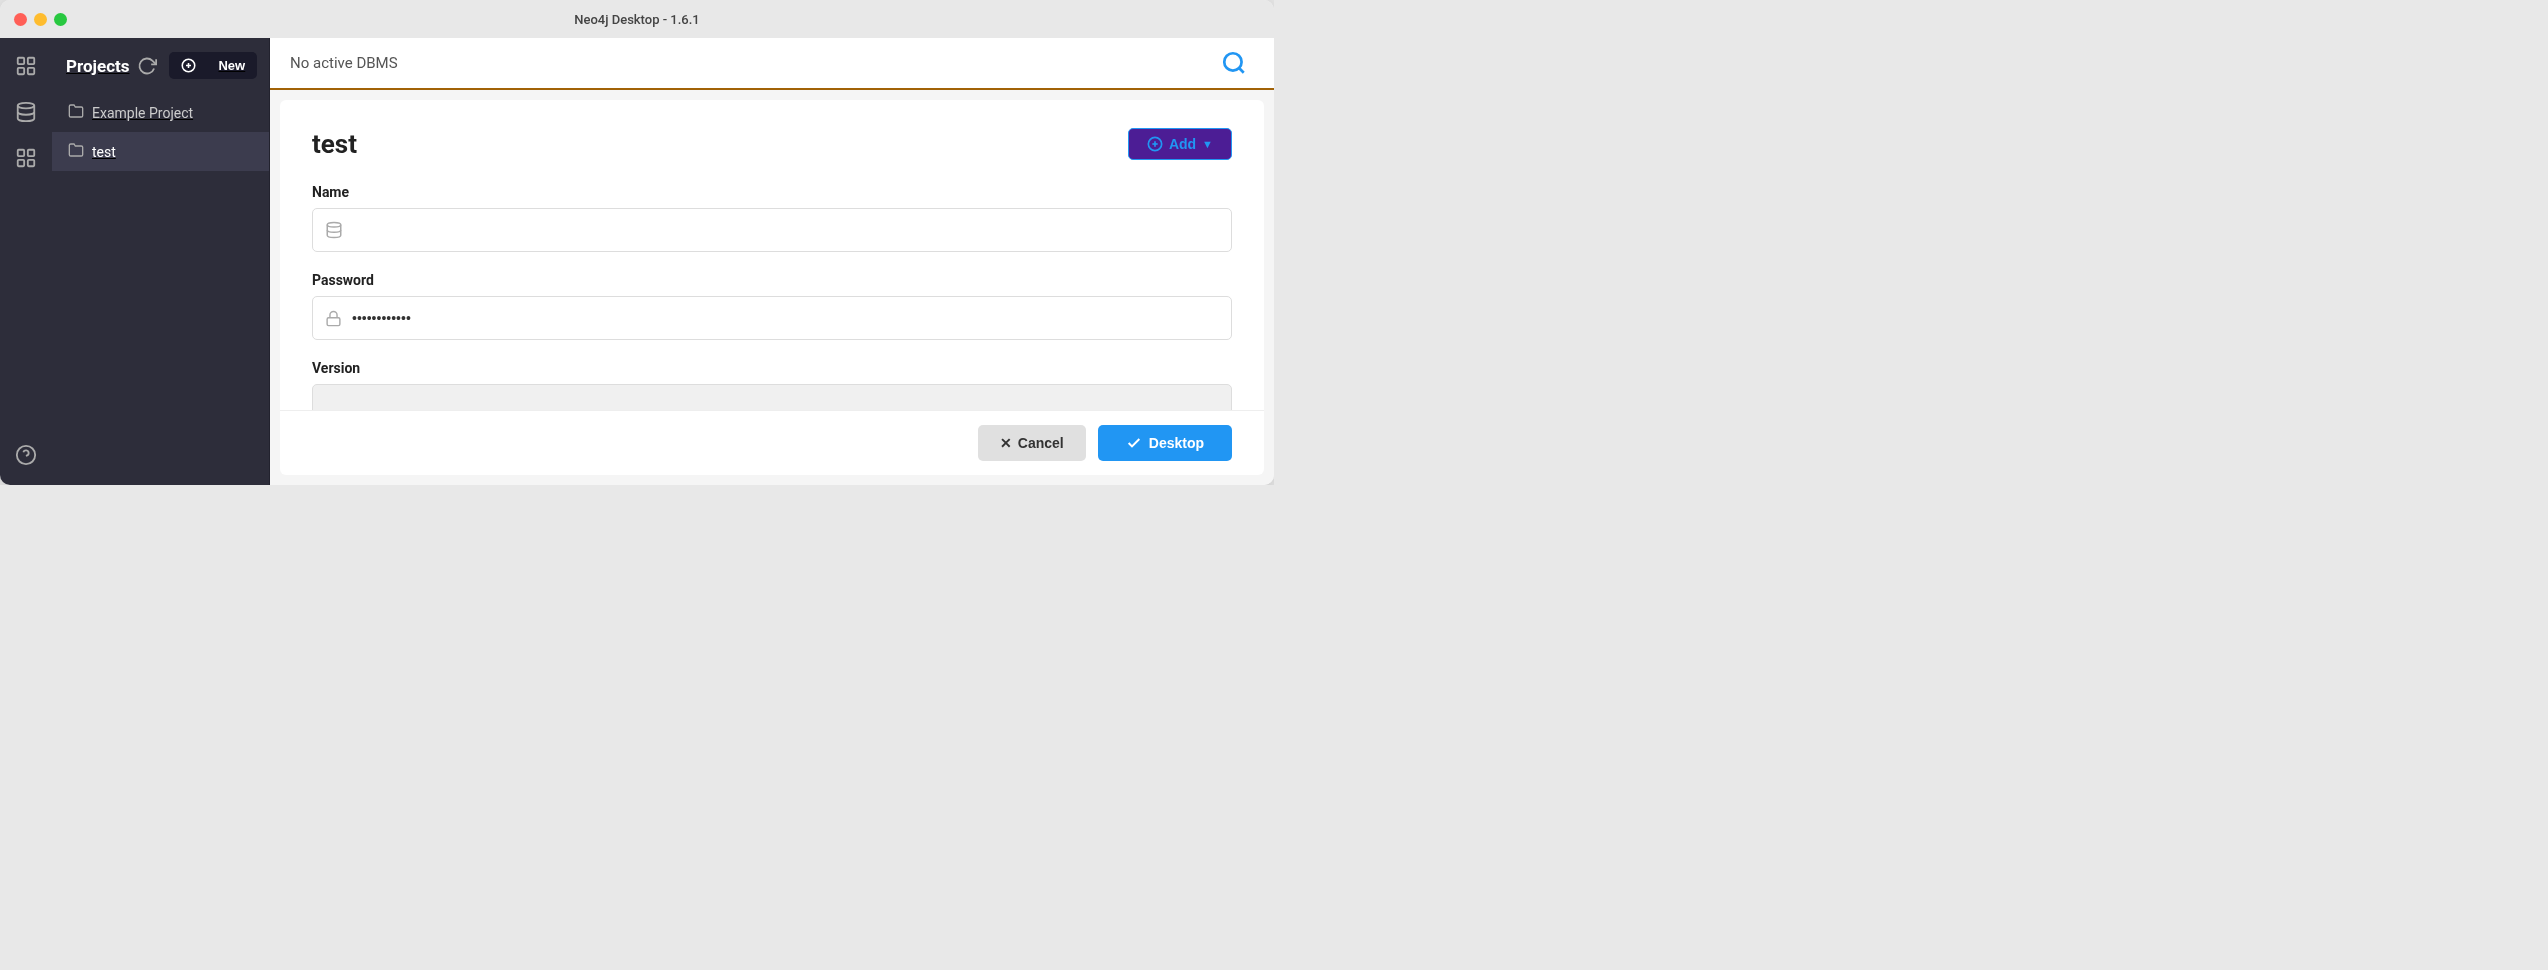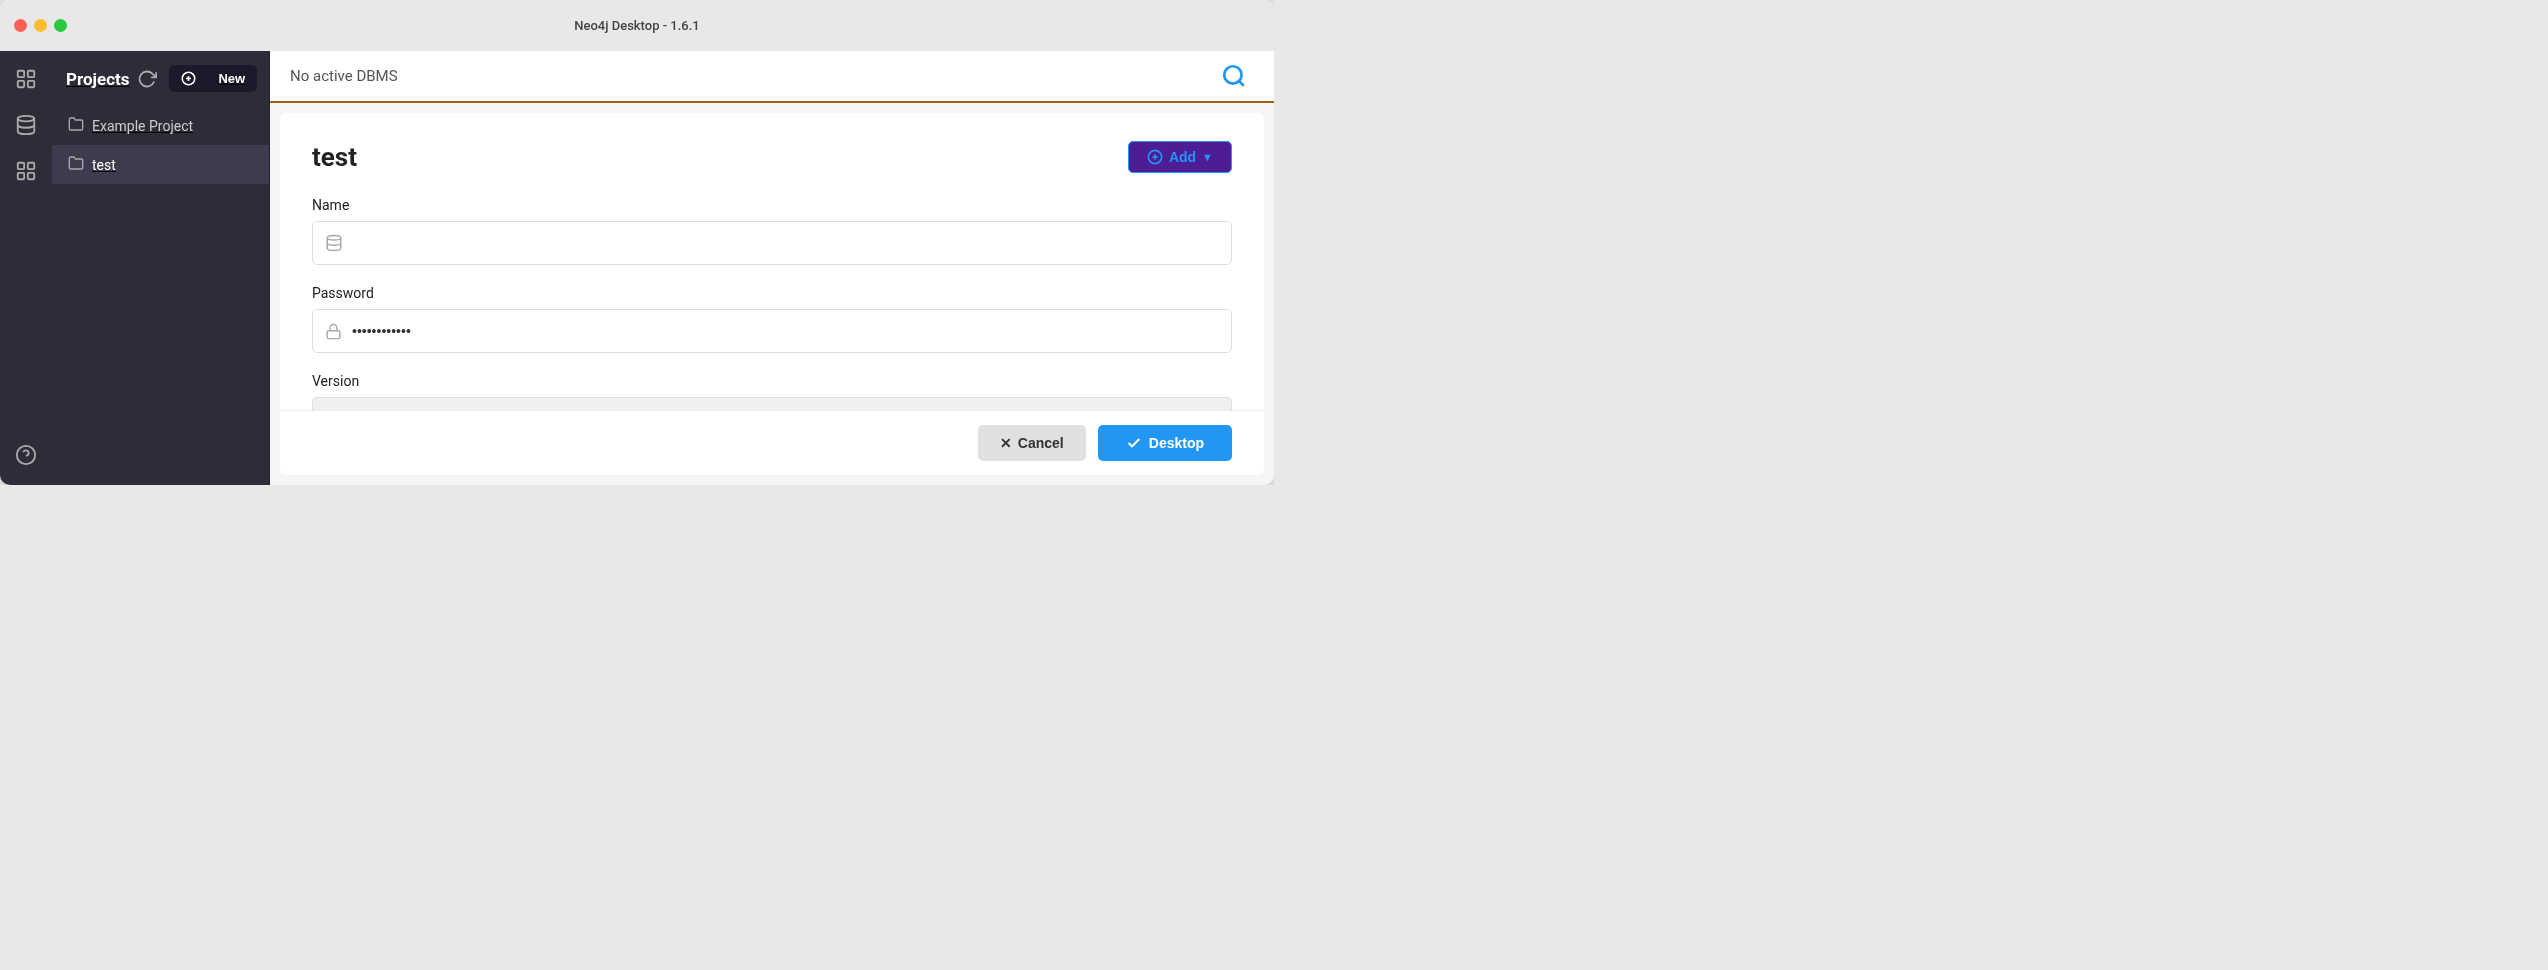--- a/index.html
+++ b/index.html
@@ -17,21 +17,21 @@
       background: #f0f0f0;
       border-radius: 10px;
       overflow: hidden;
       display: flex;
       flex-direction: column;
       box-shadow: 0 4px 24px rgba(0,0,0,0.18);
     }
 
     
     .titlebar {
-      height: 51px;
+      height: 38px;
       background: #e8e8e8;
       display: flex;
       align-items: center;
       justify-content: center;
       position: relative;
       flex-shrink: 0;
     }
     .traffic-lights {
       position: absolute;
       left: 14px;
@@ -223,21 +223,21 @@
       cursor: pointer;
     }
     .add-button .dropdown-arrow { font-size: 11px; }
 
     
     .field-group {
       margin-bottom: 20px;
     }
     .field-label {
       font-size: 14px;
-      font-weight: 400;
+      font-weight: 700;
       color: #222;
       margin-bottom: 8px;
     }
     .field-input-wrap {
       display: flex;
       align-items: center;
       border: 1.5px solid #ddd;
       border-radius: 5px;
       background: #fff;
       padding: 0 12px;

